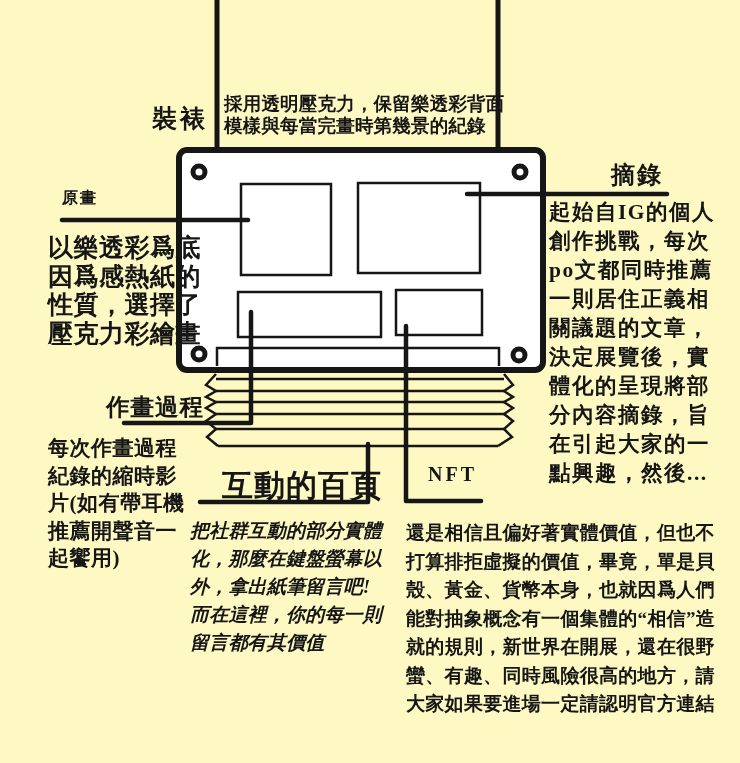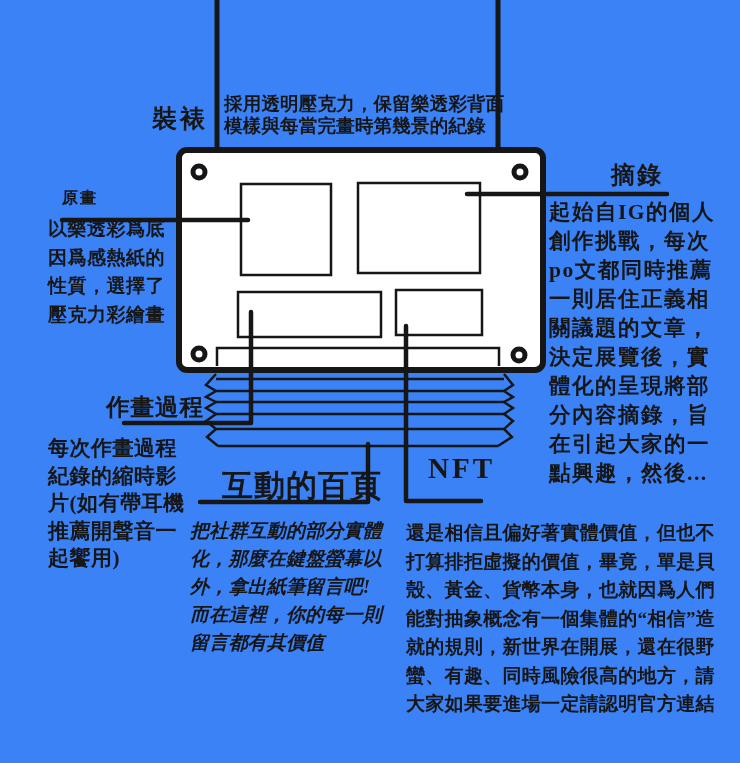--- a/index.html
+++ b/index.html
@@ -1,41 +1,41 @@
 <!DOCTYPE html>
 <html><head>
 <meta charset="utf-8">
 <style>
   html,body{margin:0;padding:0;background:#ffffff;}
   .canvas{
-    position:relative;width:740px;height:763px;background:#3b82f6;
+    position:relative;width:740px;height:763px;background:#fef9c3;
     font-family:"Liberation Serif","DejaVu Serif",serif;
     font-weight:700;color:#161616;overflow:hidden;
   }
   .abs{position:absolute;}
   svg.diagram{position:absolute;left:0;top:0;}
   .label{white-space:nowrap;}
   .body-text{white-space:pre-line;}
 
   .mounting-label{left:152px;top:102px;font-size:25px;letter-spacing:3px;}
   .top-note{left:224px;top:93px;font-size:18.5px;line-height:22px;letter-spacing:0.2px;}
 
   .original-label{left:62px;top:188px;font-size:16px;letter-spacing:2px;}
-  .original-body{left:48px;top:215px;font-size:19px;line-height:28.5px;letter-spacing:0.5px;}
+  .original-body{left:48px;top:234px;font-size:25px;line-height:28.5px;letter-spacing:0.5px;}
 
   .excerpt-label{left:611px;top:159px;font-size:24px;letter-spacing:2px;}
   .excerpt-body{left:549px;top:198px;font-size:21.5px;line-height:29px;letter-spacing:1.5px;}
 
   .process-label{left:106px;top:391px;font-size:23.5px;letter-spacing:1px;}
   .process-body{left:48px;top:435px;font-size:21px;line-height:27.5px;letter-spacing:0.5px;}
 
   .pages-label{left:222px;top:465px;font-size:31px;letter-spacing:1px;}
   .pages-body{left:190px;top:517px;font-size:19px;line-height:28px;letter-spacing:0.2px;font-style:italic;}
 
-  .nft-label{left:428px;top:452px;font-size:29px;letter-spacing:3px;}
+  .nft-label{left:428px;top:463px;font-size:20px;letter-spacing:3px;}
   .nft-body{left:406px;top:511px;font-size:19px;line-height:28.5px;letter-spacing:0.3px;margin-top:8px;}
 </style>
 </head>
 <body>
 
 <div class="canvas">
 
   <svg class="diagram" width="740" height="763" viewBox="0 0 740 763" fill="none" stroke="#161616">
 
     <line x1="217" y1="0" x2="217" y2="154" stroke-width="5"></line>

